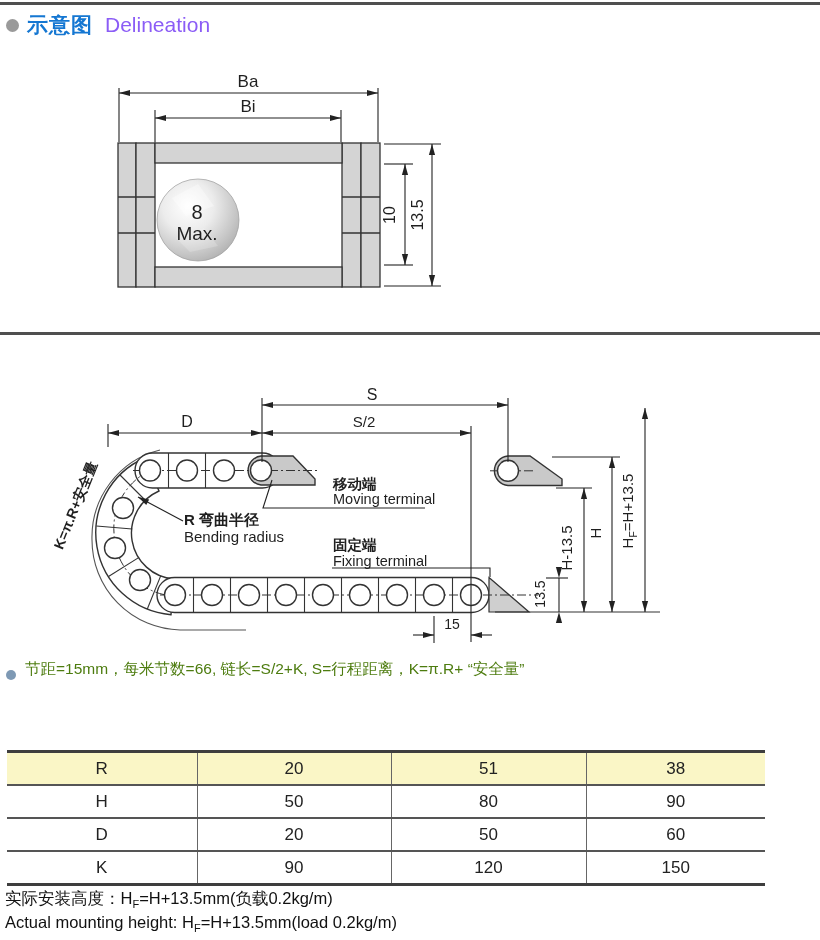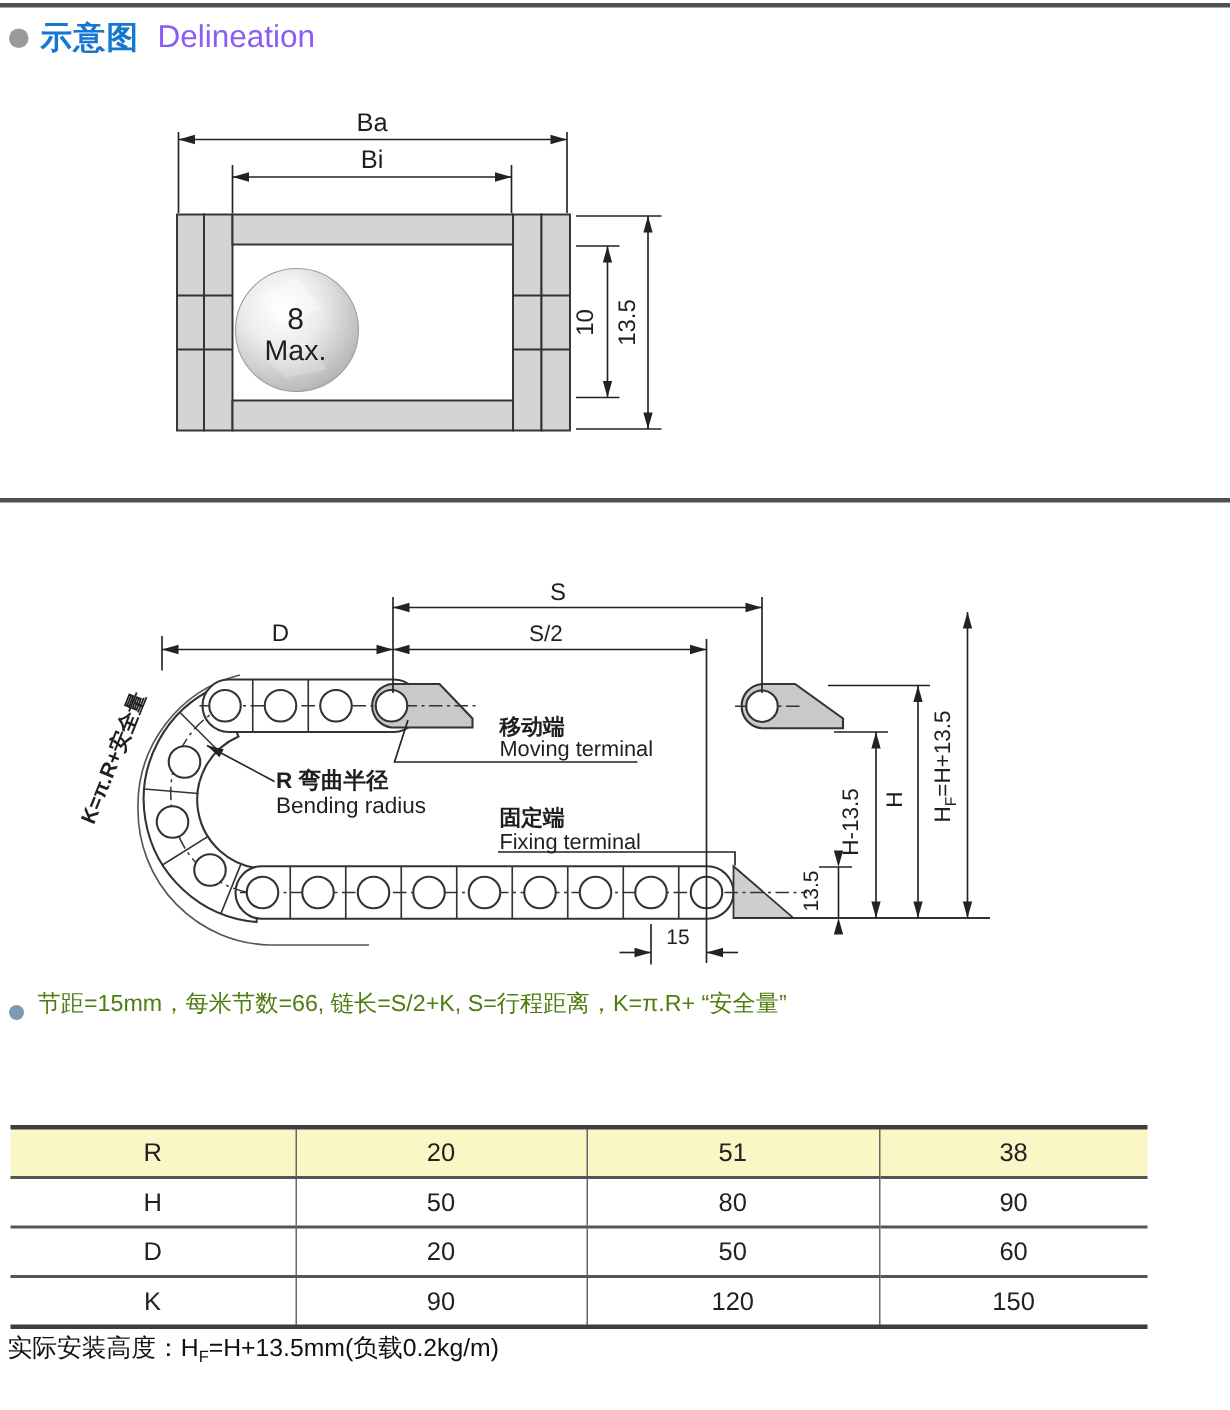--- a/index.html
+++ b/index.html
@@ -253,14 +253,15 @@
     <tr>
       <td>K</td>
       <td>90</td>
       <td>120</td>
       <td>150</td>
     </tr>
   </tbody>
     </table>
 
   <div class="foot-line" style="top:888px;"><span>实际安装高度：H</span><sub>F</sub><span>=H+13.5mm(负载0.2kg/m)</span></div>
+  <div class="foot-line" style="top:913px;"><span>Actual mounting height: H</span><sub>F</sub><span>=H+13.5mm(load 0.2kg/m)</span></div>
 
 </div>
 
 </body></html>

